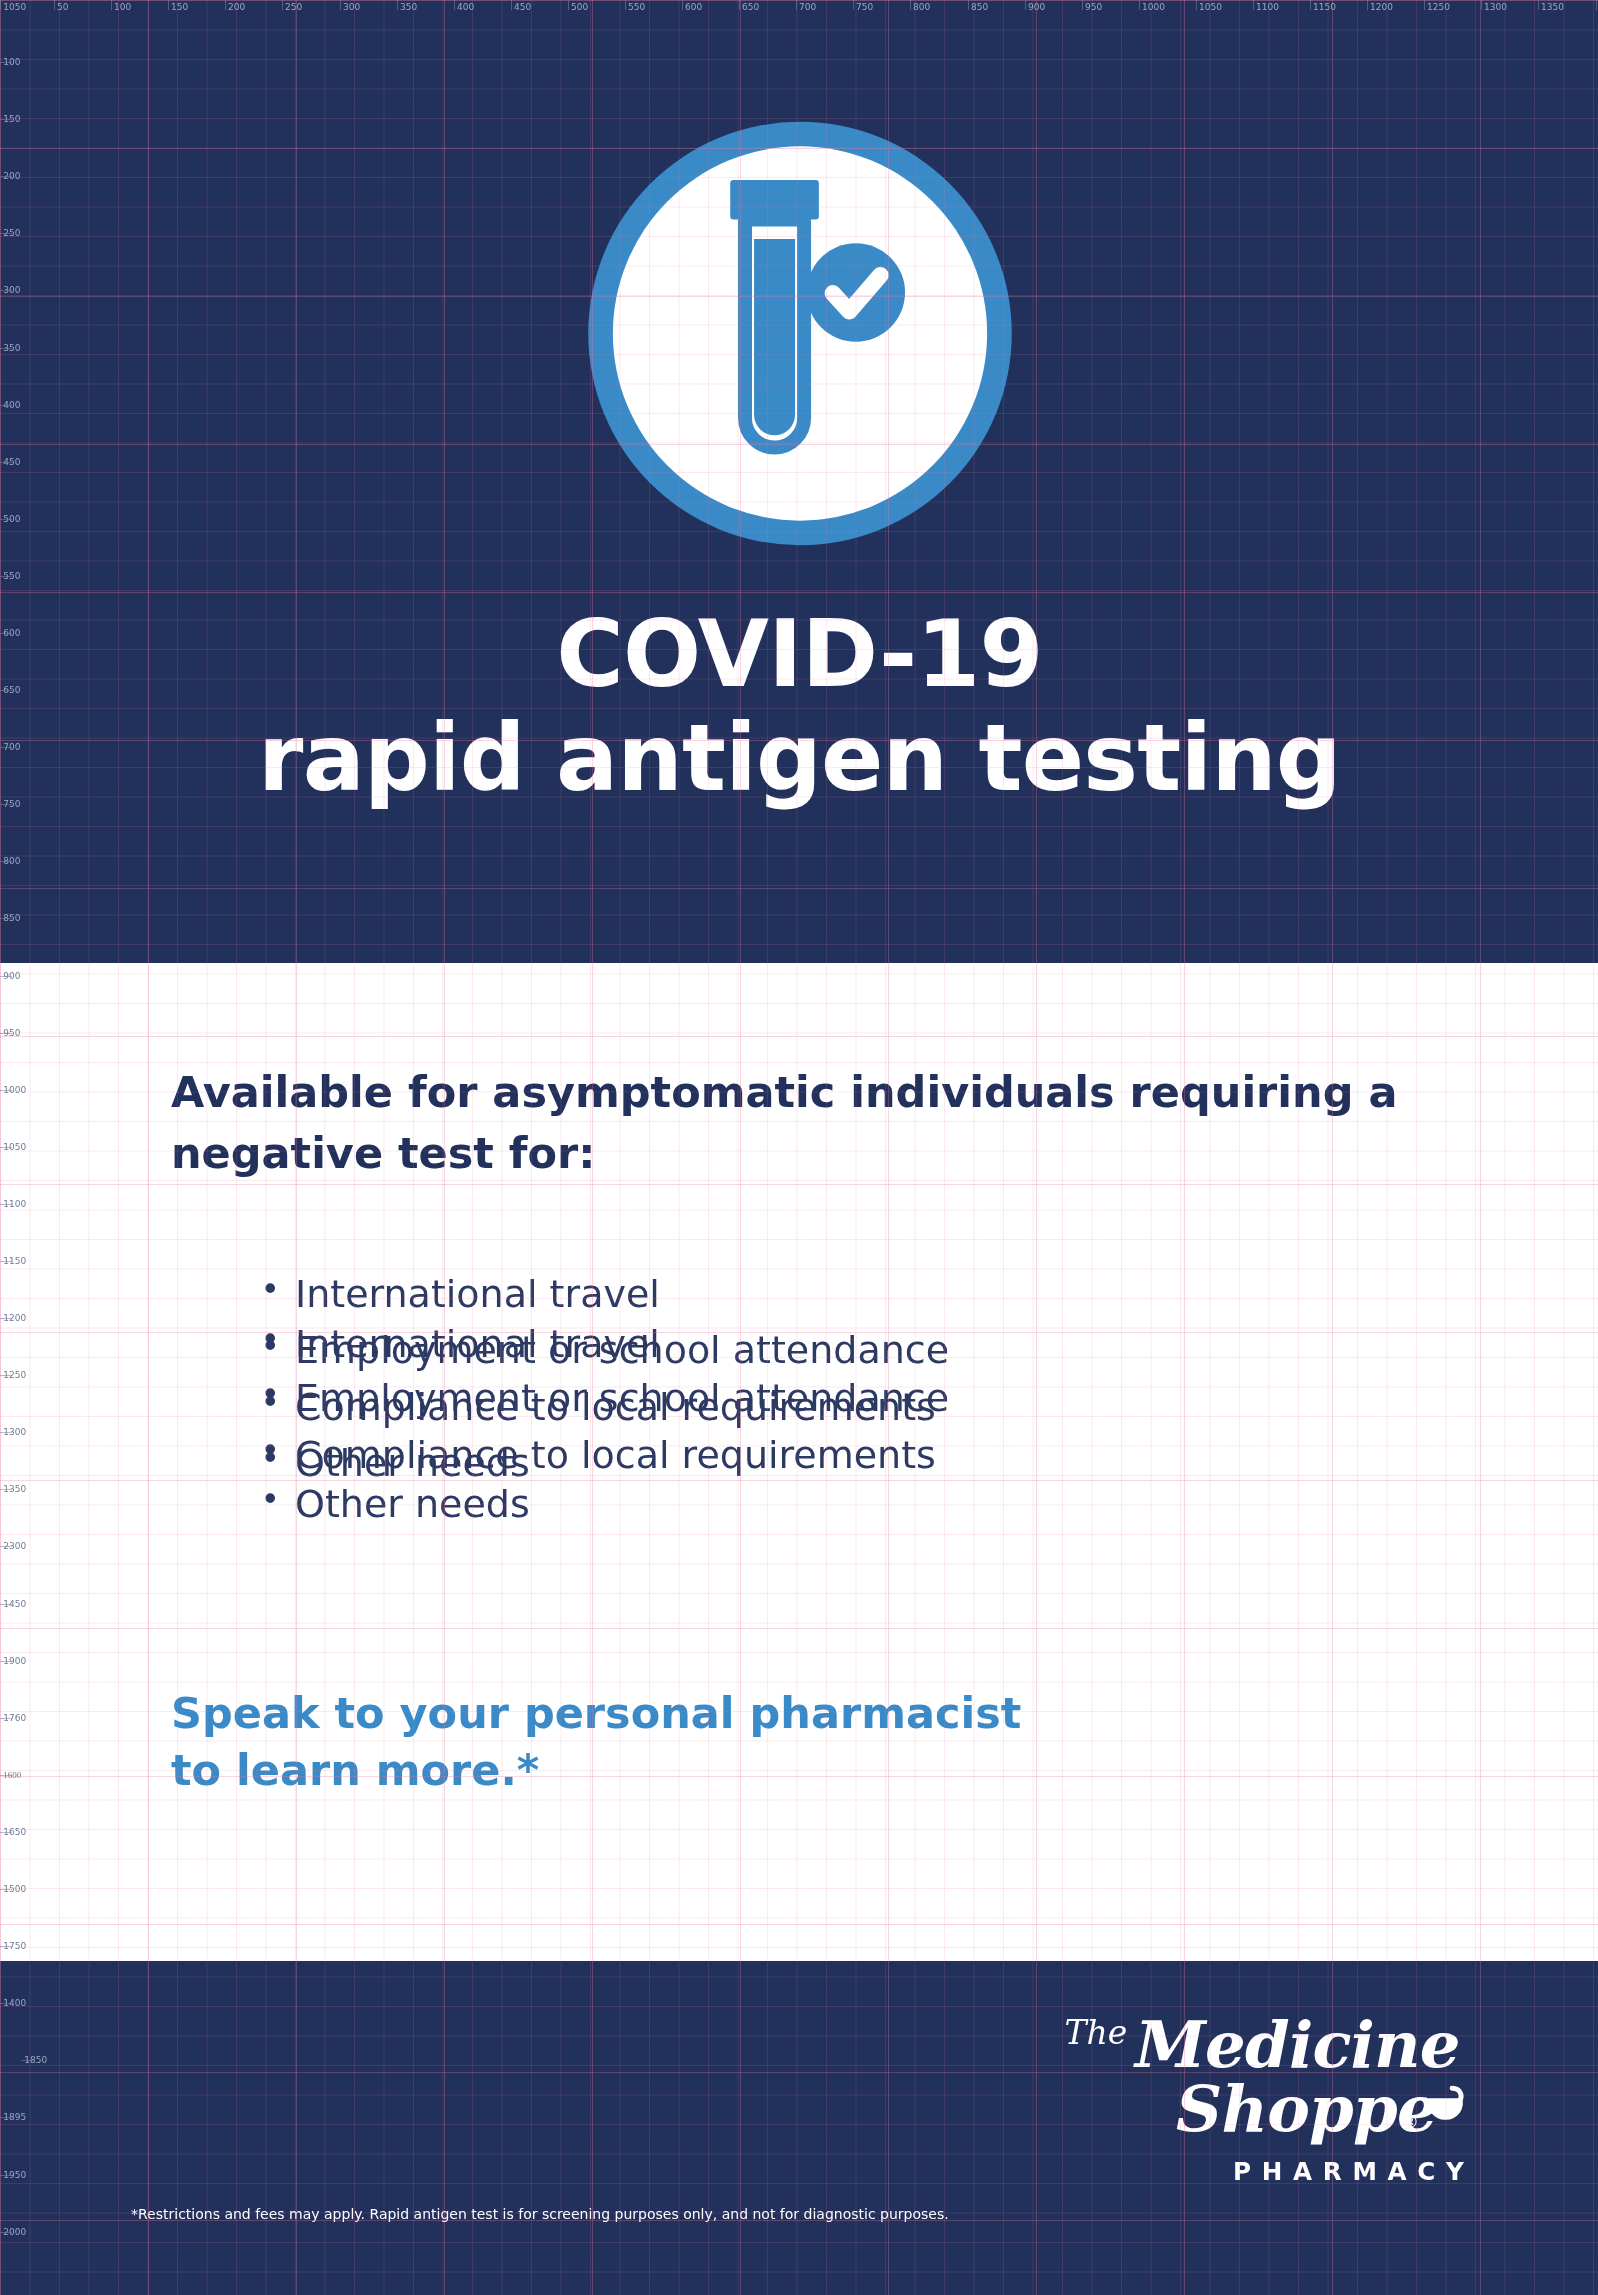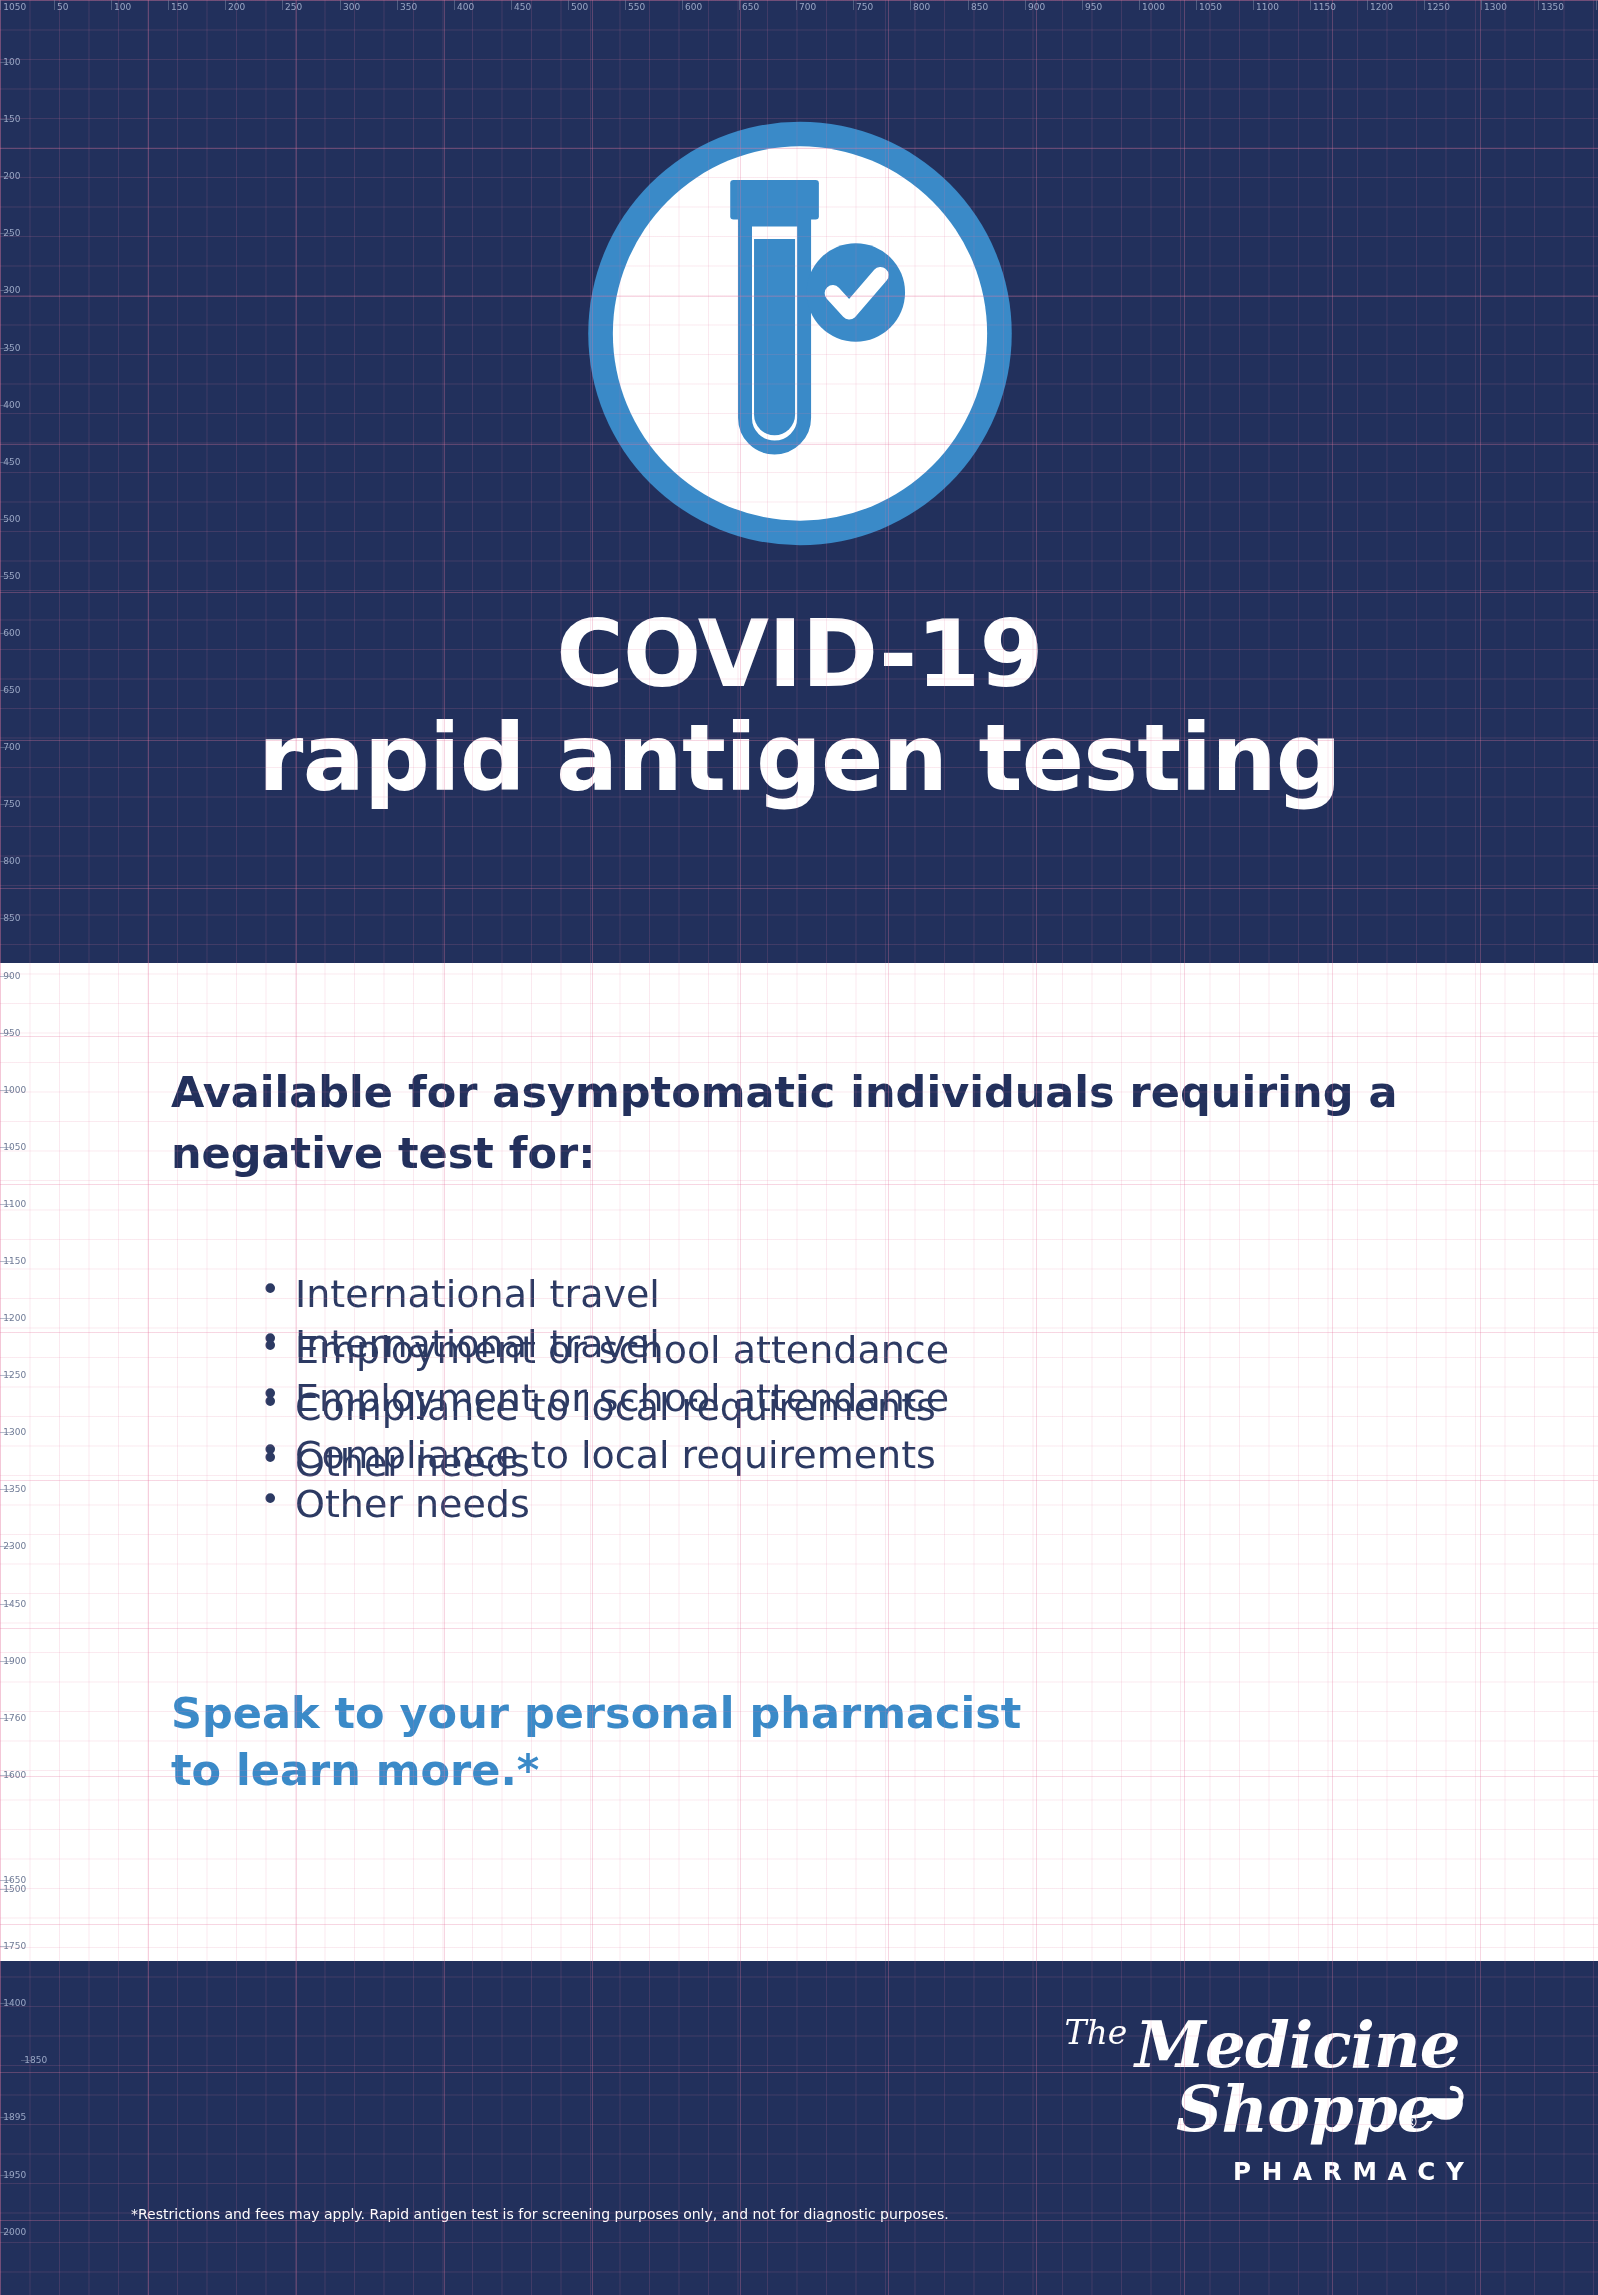--- a/index.html
+++ b/index.html
@@ -396,22 +396,22 @@
     <span class="tick-y" style="top: 1199px;">1100</span>
     <span class="tick-y" style="top: 1256px;">1150</span>
     <span class="tick-y" style="top: 1313px;">1200</span>
     <span class="tick-y" style="top: 1370px;">1250</span>
     <span class="tick-y" style="top: 1427px;">1300</span>
     <span class="tick-y" style="top: 1484px;">1350</span>
     <span class="tick-y" style="top: 1541px;">2300</span>
     <span class="tick-y" style="top: 1599px;">1450</span>
     <span class="tick-y" style="top: 1656px;">1900</span>
     <span class="tick-y" style="top: 1713px;">1760</span>
-    <span class="tick-y" style="top: 1770px;">1600</span>
-    <span class="tick-y" style="top: 1827px; margin-top: 48px;">1650</span>
+    <span class="tick-y" style="top: 1770px; font-family: Liberation Serif, serif;">1600</span>
+    <span class="tick-y" style="top: 1827px;">1650</span>
     <span class="tick-y" style="top: 1884px;">1500</span>
     <span class="tick-y" style="top: 1941px;">1750</span>
     <span class="tick-y on-dark" style="top: 1998px;">1400</span>
     <span class="tick-y on-dark" style="top: 2055px; margin-left: 21px;">1850</span>
     <span class="tick-y on-dark" style="top: 2112px;">1895</span>
     <span class="tick-y on-dark" style="top: 2170px;">1950</span>
     <span class="tick-y on-dark" style="top: 2227px;">2000</span>
   </div>
 
 

